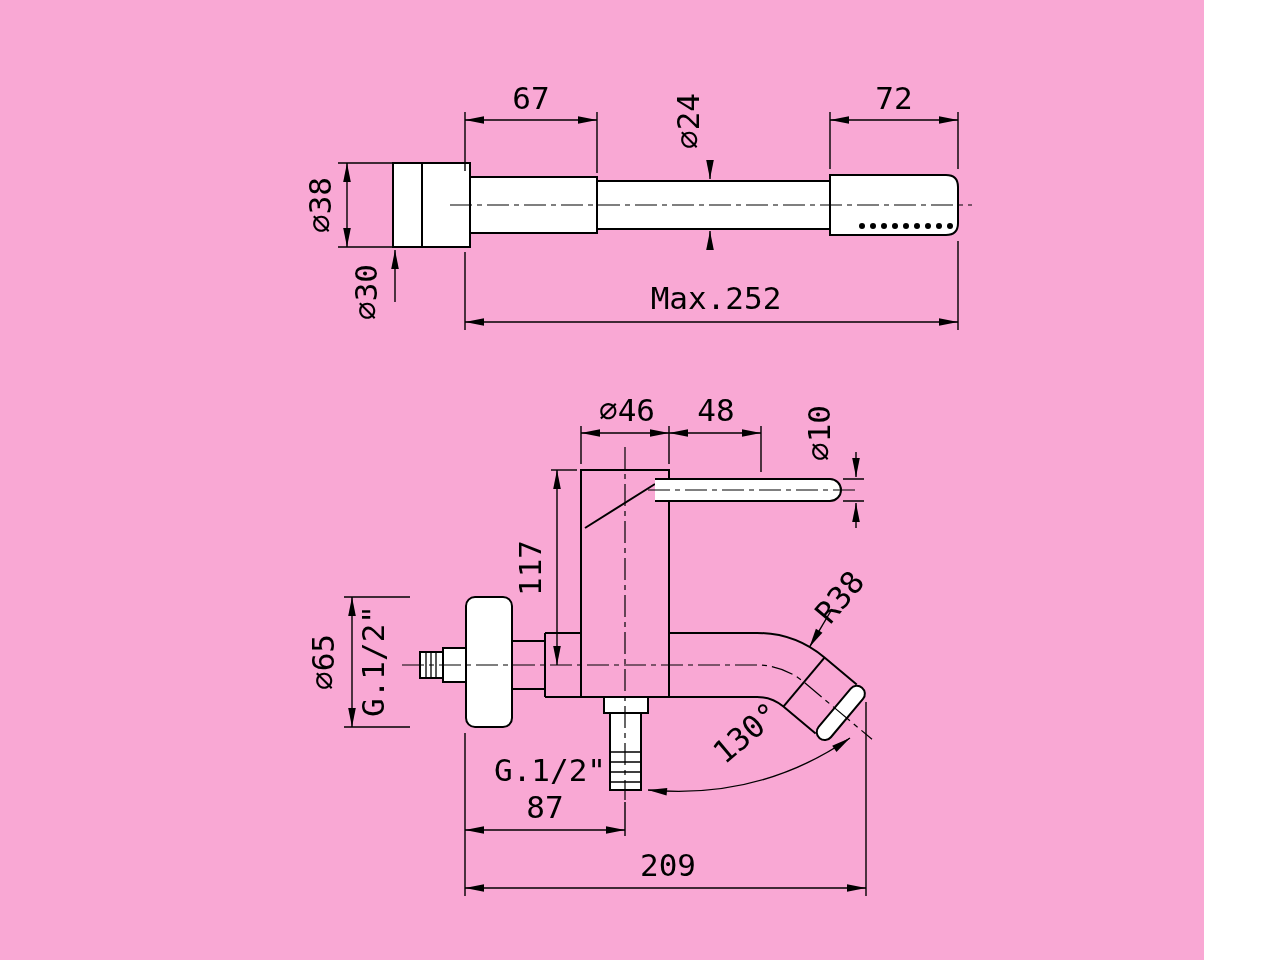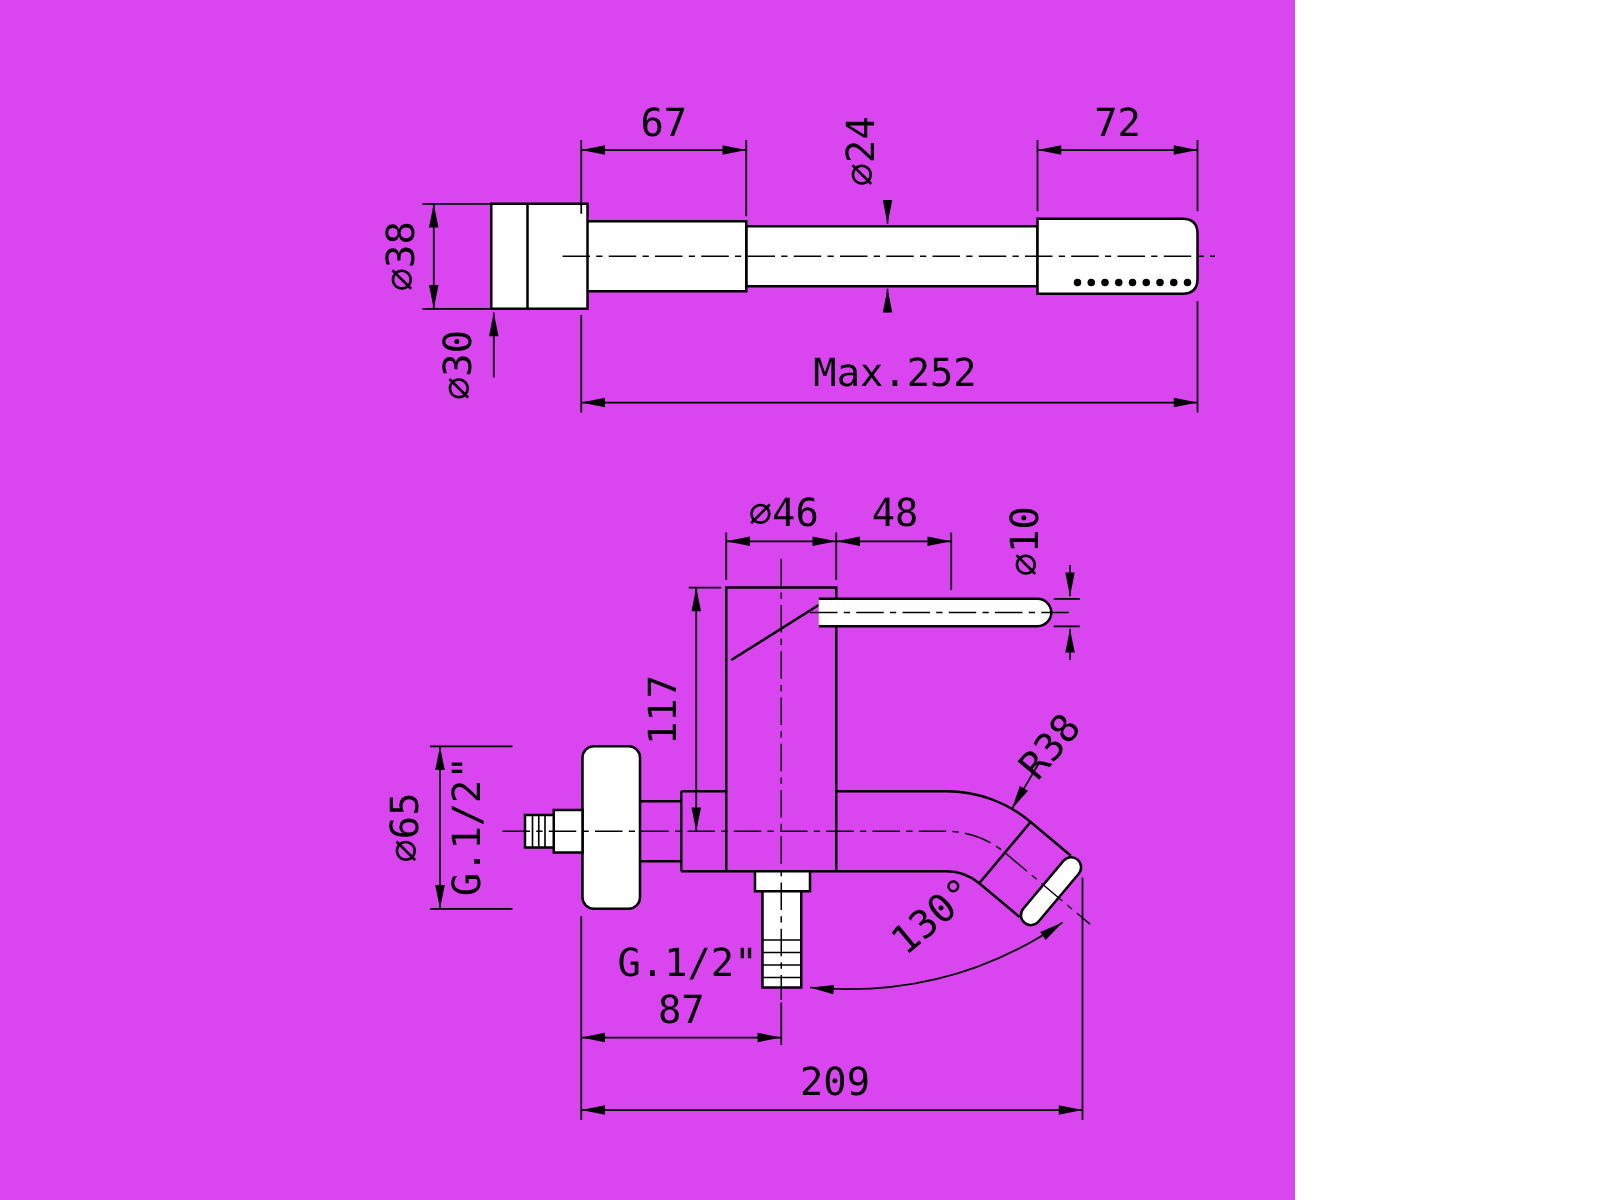--- a/index.html
+++ b/index.html
@@ -1,17 +1,17 @@
 <!DOCTYPE html>
 <html><head>
 <meta charset="utf-8">
 <title>Drawing</title>
 <style>
   html,body{margin:0;padding:0;background:#ffffff;}
-  .canvas{position:relative;width:1036px;height:960px;background:#d946ef;overflow:hidden;
+  .canvas{position:relative;width:1204px;height:960px;background:#f9a8d4;overflow:hidden;
           font-family:"DejaVu Sans Mono","DejaVu Sans",monospace;}
   svg{display:block;}
   .objf{fill:#ffffff;stroke:#000000;stroke-width:2;}
   .obj{fill:none;stroke:#000000;stroke-width:2;}
   .thin{fill:none;stroke:#000000;stroke-width:1.3;}
   .cl{fill:none;stroke:#000000;stroke-width:1.2;stroke-dasharray:22 5 5 5;}
   .ext{fill:none;stroke:#000000;stroke-width:1.4;}
   .dim{fill:none;stroke:#000000;stroke-width:1.4;}
   .lbl{font-family:"DejaVu Sans Mono","DejaVu Sans",monospace;font-size:31px;fill:#000000;text-anchor:middle;}
   .dot{fill:#000000;stroke:none;}

